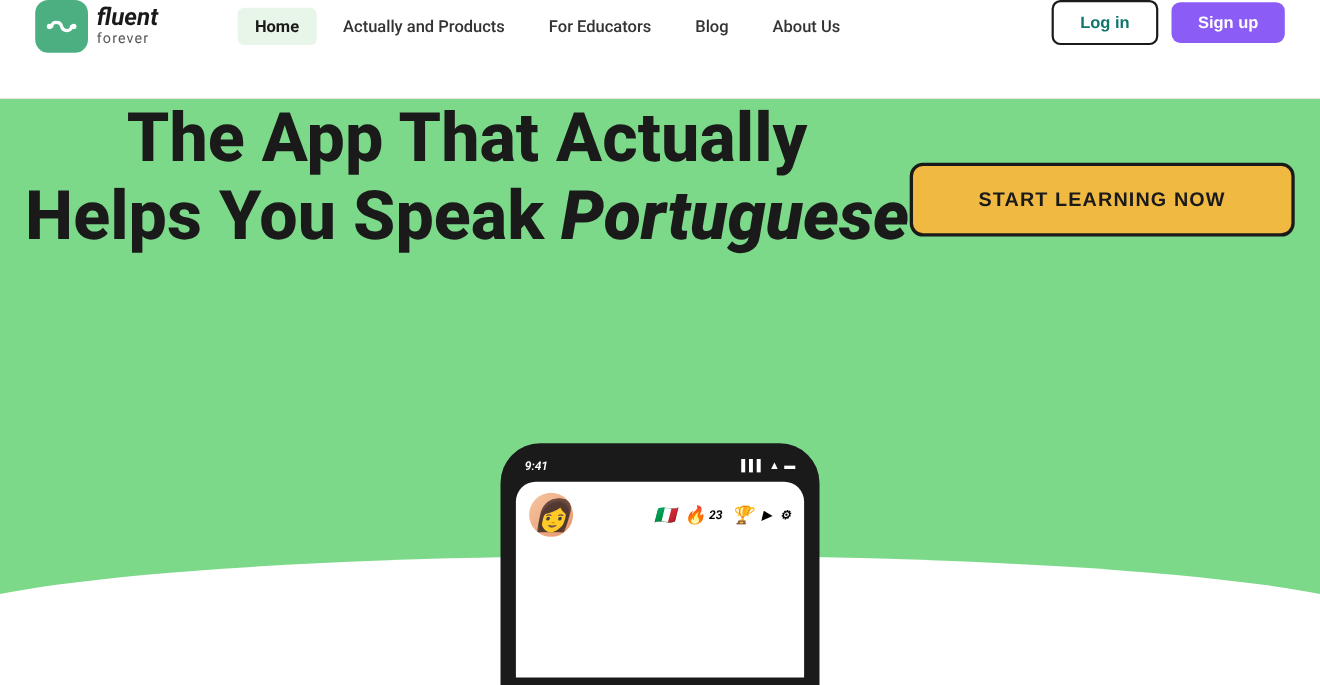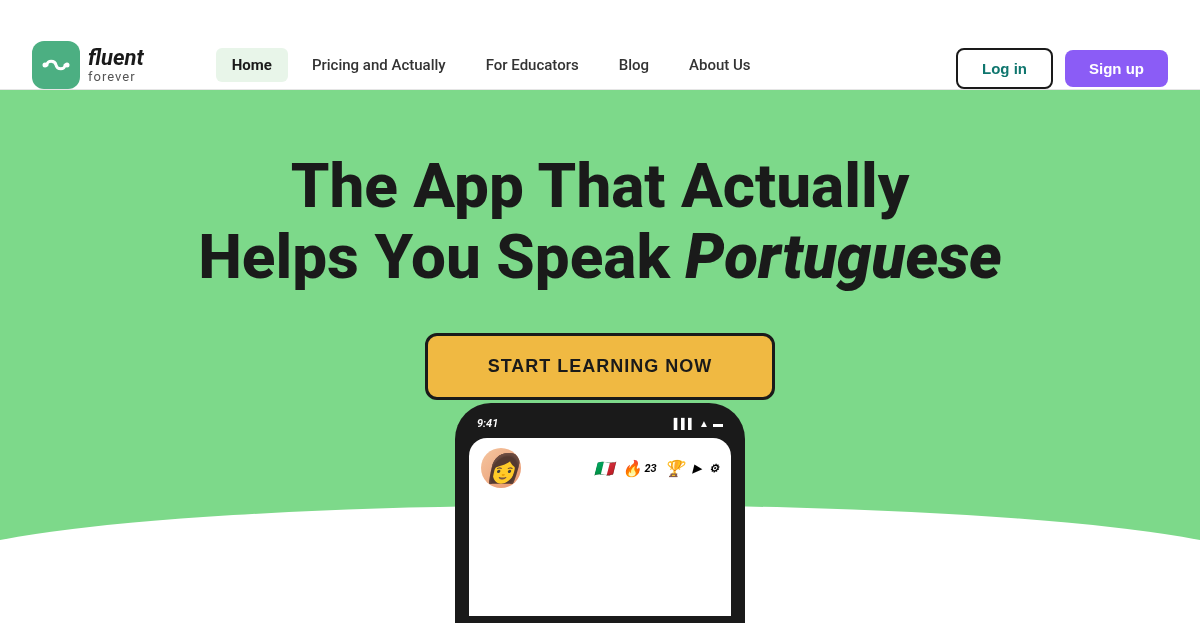--- a/index.html
+++ b/index.html
@@ -12,21 +12,21 @@
       font-family: -apple-system, BlinkMacSystemFont, 'Segoe UI', Roboto, sans-serif;
       width: 1200px;
       height: 623px;
       overflow: hidden;
       background: #fff;
     }
 
     
     .navbar {
       display: flex;
-      align-items: flex-end;
+      align-items: flex-start;
       justify-content: space-between;
       padding: 0 32px;
       height: 90px;
       background: #fff;
       border-bottom: 1px solid #e5e5e5;
       position: relative;
       z-index: 10;
     }
 
     .navbar-left {
@@ -145,23 +145,22 @@
       bottom: -2px;
       left: -5%;
       width: 110%;
       height: 120px;
       background: #fff;
       border-radius: 50% 50% 0 0 / 60px 60px 0 0;
     }
 
     .hero-content {
       display: flex;
-      flex-direction: column;
-      align-items: center;
-      padding-top: 60px;
+      flex-direction: row;
+      align-items: center;
       position: relative;
       z-index: 2;
     }
 
     .hero-title {
       font-size: 62px;
       font-weight: 800;
       color: #1a1a1a;
       text-align: center;
       line-height: 1.15;
@@ -306,21 +305,21 @@
         </svg>
       </div>
       <div class="logo-text">
         <span class="logo-fluent">fluent</span>
         <span class="logo-forever">forever</span>
       </div>
     </a>
 
     <div class="nav-links">
       <a class="nav-link active" href="#">Home</a>
-      <a class="nav-link" href="#">Pricing and Actually</a>
+      <a class="nav-link" href="#">Actually and Products</a>
       <a class="nav-link" href="#">For Educators</a>
       <a class="nav-link" href="#">Blog</a>
       <a class="nav-link" href="#">About Us</a>
     </div>
   </div>
 
   <div class="navbar-right">
     <button class="btn-login">Log in</button>
     <button class="btn-signup">Sign up</button>
   </div>

